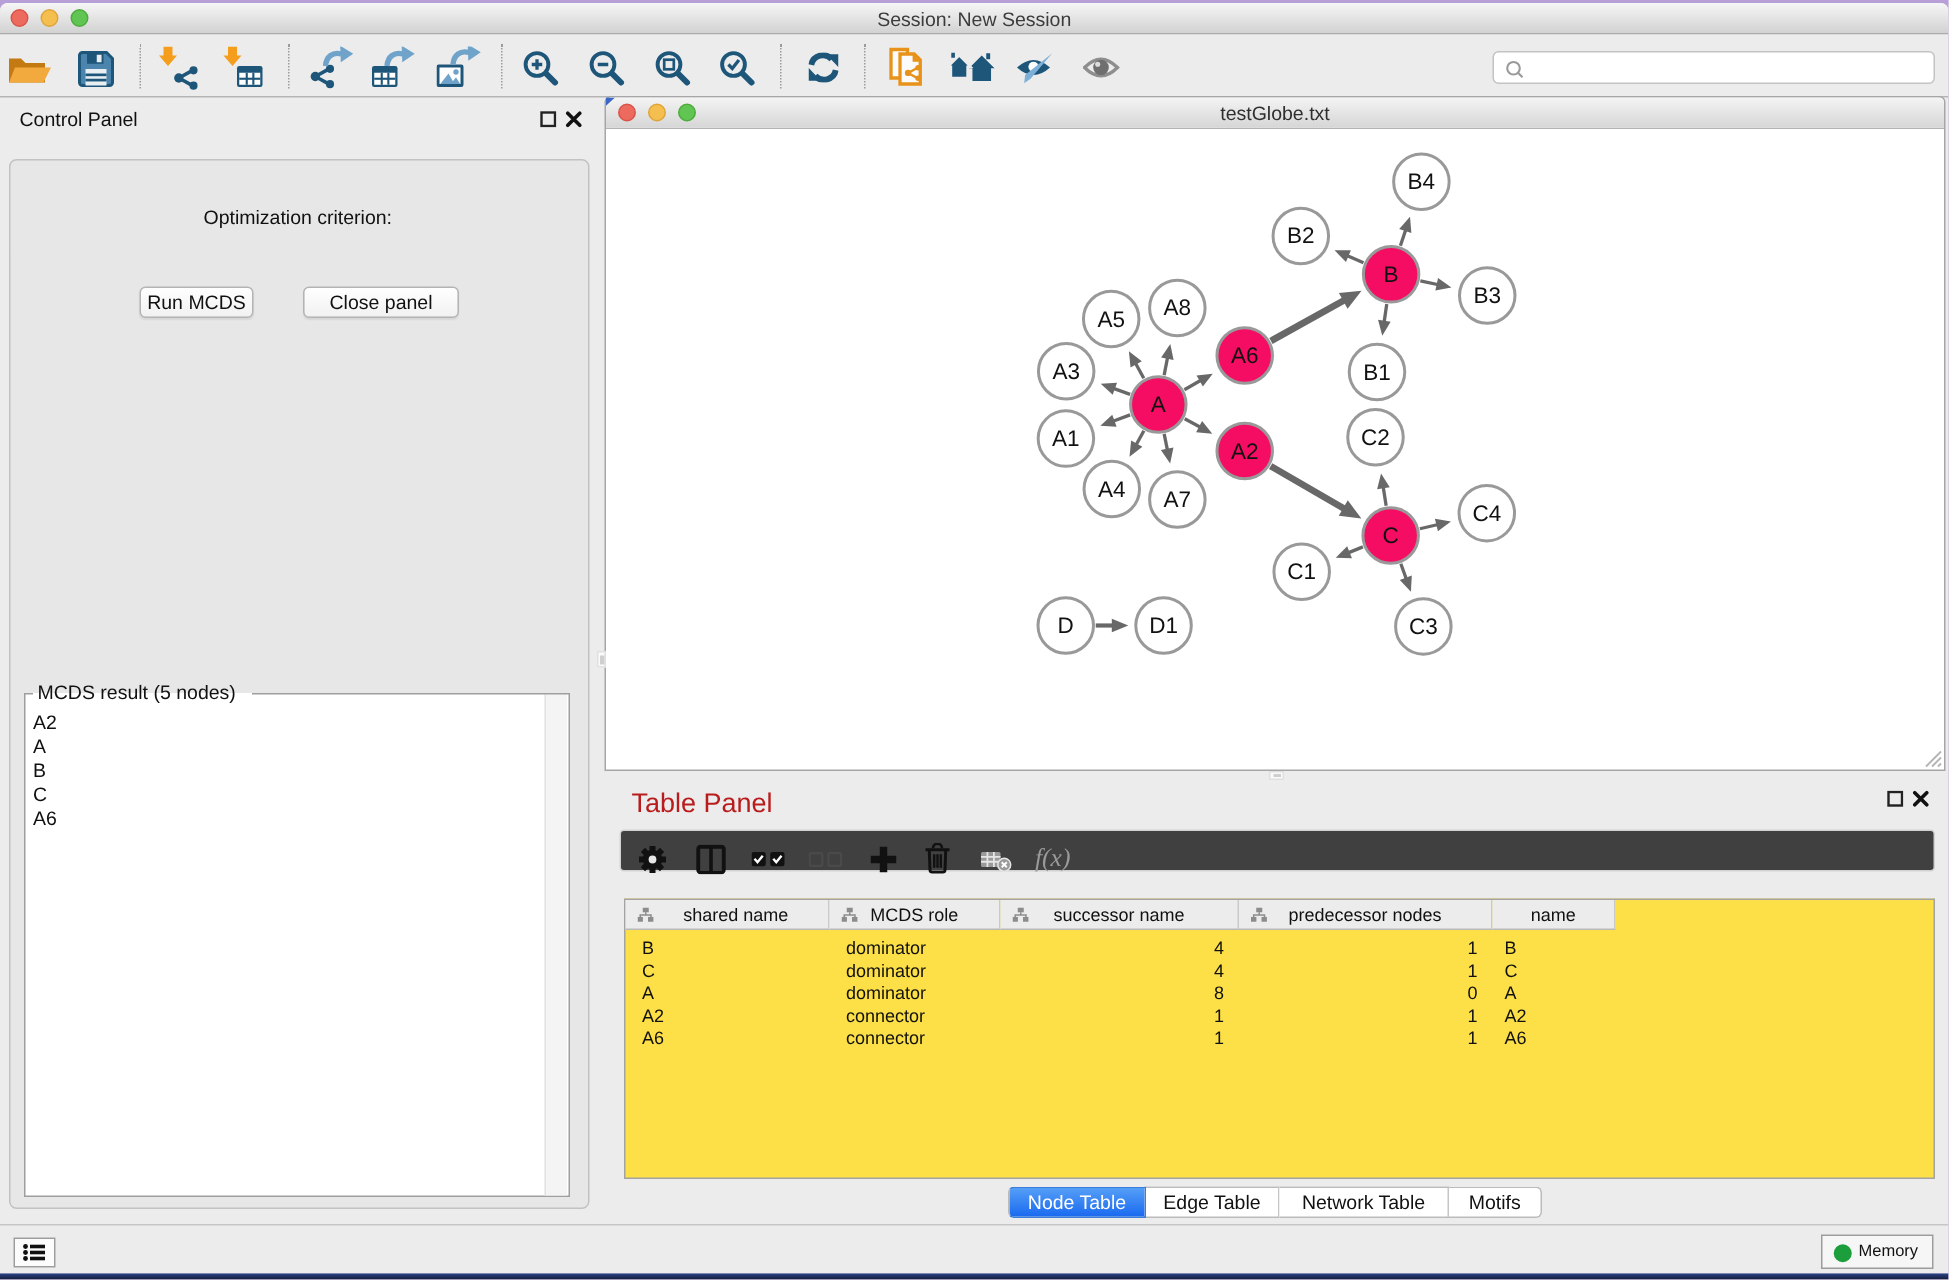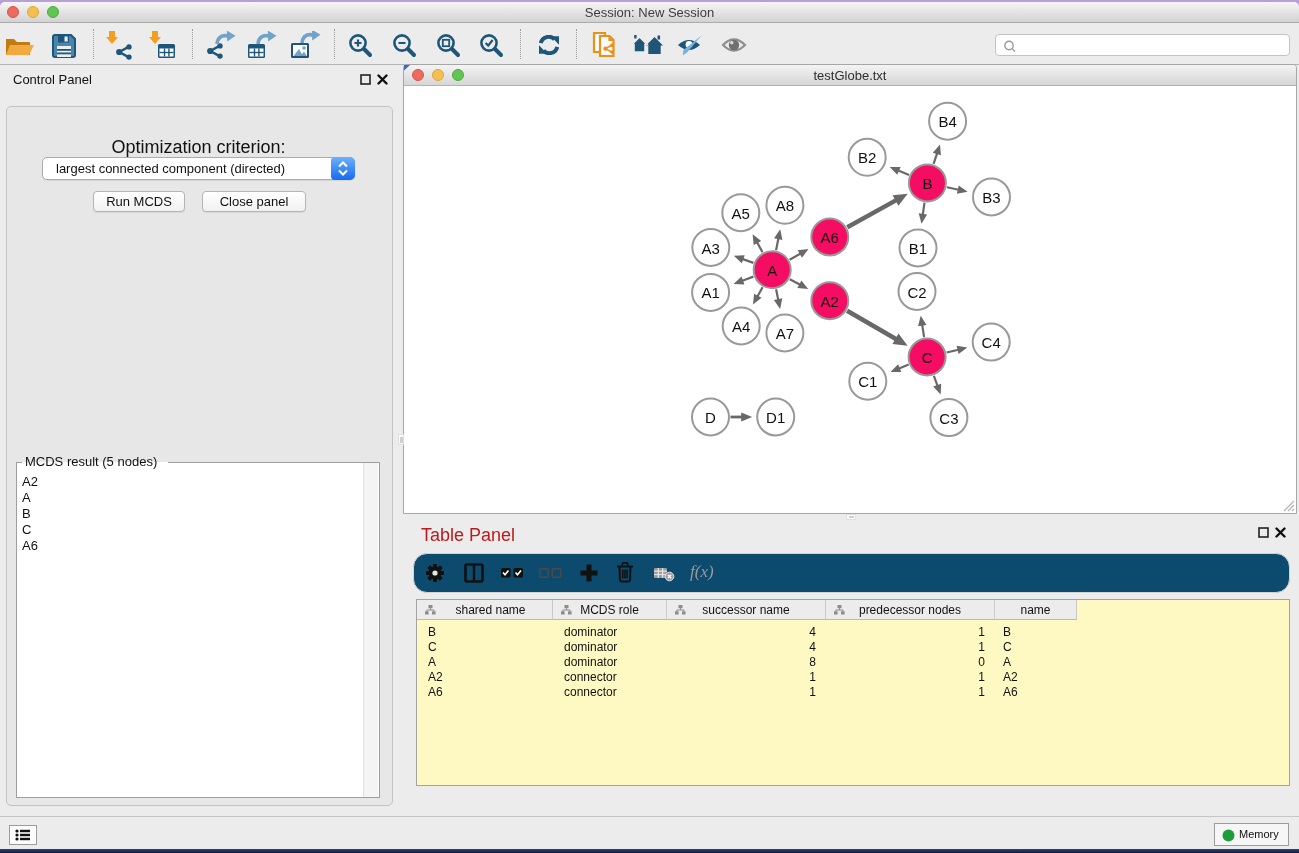--- a/index.html
+++ b/index.html
@@ -12,36 +12,36 @@
 #toolbar { position:absolute; left:0; top:22px; width:1299px; height:41px; background:#ececec; border-bottom:1px solid #b5b5b5; }
 .sep { position:absolute; top:5px; height:30px; width:0; border-left:1px dotted #9b9b9b; }
 #search { position:absolute; left:995px; top:10px; width:295px; height:22px; background:#fff; border:1px solid #c3c3c3; border-radius:4px; }
 #cp-title { position:absolute; left:13px; top:70px; font-size:13px; color:#111; }
 #cp-box { position:absolute; left:6px; top:104px; width:387px; height:700px; background:#e7e7e7; border:1px solid #c2c2c2; border-radius:5px; }
 .seg { position:absolute; display:flex; height:21px; }
 .seg div { font-size:13px; color:#111; background:#fff; border-top:1px solid #bbb; border-bottom:1px solid #bbb; border-right:1px solid #c6c6c6; display:flex; align-items:center; justify-content:center; }
 .seg div:first-child { border-left:1px solid #bbb; border-radius:4px 0 0 4px; }
 .seg div:last-child { border-radius:0 4px 4px 0; border-right:1px solid #bbb; }
 .seg .sel { background:linear-gradient(#559ef7,#1a6af0); color:#fff; border-color:#3a7edc; }
-#opt-label { position:absolute; left:0; top:135px; width:397px; text-align:center; font-size:18px; color:#111; }
+#opt-label { position:absolute; left:0; top:135px; width:397px; text-align:center; font-size:13px; color:#111; }
 #dropdown { position:absolute; left:42px; top:155px; width:313px; height:23px; background:#fff; border:1px solid #ababab; border-radius:5px; box-shadow:0 1px 1px rgba(0,0,0,.08); }
 #dropdown .txt { position:absolute; left:13px; top:3px; font-size:13px; color:#111; }
 #dd-btn { position:absolute; right:-1px; top:-1px; width:24px; height:23px; border-radius:4px 5px 5px 4px; background:linear-gradient(#6cb0fa,#176af2); }
 .btn { position:absolute; height:21px; background:linear-gradient(#ffffff,#f1f1f1); border:1px solid #b4b4b4; border-radius:4px; font-size:13px; color:#111; display:flex; align-items:center; justify-content:center; box-shadow:0 1px 1px rgba(0,0,0,.07); }
 #fieldset { position:absolute; left:16px; top:460px; width:364px; height:336px; background:#fff; border:1px solid #9e9e9e; border-top:none;padding-left:39px; }
 .fs-seg { position:absolute; top:460px; height:1px; background:#9e9e9e; z-index:3; }
 #fieldset .legend { position:absolute; left:6px; top:-8px; font-size:13px; color:#111; padding:0 2px; }
 #fs-track { position:absolute; right:1px; top:1px; width:15px; height:334px; background:#f4f4f4; border-left:1px solid #e2e2e2; }
 #fs-list { position:absolute; left:5px; top:12px; font-size:13px; color:#111; line-height:16px; }
 #nw { position:absolute; left:403px; top:62px; width:894px; height:450px; background:#fff; border:1px solid #a6a6a6; border-radius:4px 4px 0 0; }
 #nw-tb { position:absolute; left:0; top:0; width:892px; height:21px; background:linear-gradient(#f4f4f4,#d6d6d6); border-bottom:1px solid #b3b3b3; border-radius:4px 4px 0 0; }
 #nw-tb .t { position:absolute; width:100%; text-align:center; top:3px; font-size:13px; color:#2e2e2e; }
 #tp-title { position:absolute; left:421px; top:523px; font-size:18px; color:#b91c1c;text-align:right; }
-#tp-toolbar { position:absolute; left:413px; top:551px; width:877px; height:40px; background:#0c4a6e; border:1px solid #d2d2d2; border-radius:14px; }
-#tbl { position:absolute; left:416px; top:597px; width:874px; height:187px; background:#fef9c3; border:1px solid #a3a3a3; }
+#tp-toolbar { position:absolute; left:413px; top:551px; width:877px; height:28px; background:#404040; border:1px solid #d2d2d2; border-radius:3px; }
+#tbl { position:absolute; left:416px; top:597px; width:874px; height:187px; background:#fde047; border:1px solid #a3a3a3; }
 .hcell { position:absolute; top:0; height:20px; background:#ececec; border-right:1px solid #c9c9c9; border-bottom:1px solid #b9b9b9; }
 .hcell span { position:absolute; width:100%; text-align:center; top:3px; font-size:12px; color:#111; }
 .hcell.pad span { padding-left:12px; }
 .trow { position:absolute; font-size:12px; color:#111; }
 #status { position:absolute; left:0; top:814px; width:1299px; height:33px; background:#ececec; border-top:1px solid #c6c6c6; }
 #memory { position:absolute; left:1214px; top:6px; width:75px; height:23px; background:#f6f6f6; border:1px solid #9c9c9c; font-size:11px; color:#111; }
 #listbtn { position:absolute; left:9px; top:8px; width:28px; height:20px; background:#fcfcfc; border:1px solid #9c9c9c; }
 </style></head><body>
 <div id="app">
   <div id="titlebar">
@@ -206,30 +206,21 @@
   </div>
   <div id="cp-title">Control Panel</div>
   <svg class="abs" style="left:360px;top:72px" width="11" height="11">
       <rect x="1" y="1" width="9" height="9" fill="none" stroke="#222" stroke-width="1.6"></rect>
     </svg>
     <svg class="abs" style="left:377px;top:72px" width="11" height="11">
       <path d="M1.5,1.5 L9.5,9.5 M9.5,1.5 L1.5,9.5" stroke="#111" stroke-width="2.4" stroke-linecap="round"></path>
     </svg>
   <div id="cp-box"></div>
   <div id="opt-label">Optimization criterion:</div>
-  <div id="dropdown">
-      <span class="txt">largest connected component (directed)</span>
-      <div id="dd-btn">
-        <svg class="abs" style="left:5px;top:3px" width="14" height="17">
-          <path d="M3,6.5 L7,2.5 L11,6.5" fill="none" stroke="#fff" stroke-width="2"></path>
-          <path d="M3,10.5 L7,14.5 L11,10.5" fill="none" stroke="#fff" stroke-width="2"></path>
-        </svg>
-      </div>
-    </div>
-  <div class="btn" style="left:93px; top:189px; width:92px;">Run MCDS</div>
+  <div class="btn" style="left:93px; top:189px; width:76px;">Run MCDS</div>
   <div class="btn" style="left:202px; top:189px; width:104px;">Close panel</div>
   <div class="fs-seg" style="left:16px; width:6px;"></div>
   <div class="fs-seg" style="left:168px; width:212px;"></div>
   <div id="fieldset">
     <div class="legend">MCDS result (5 nodes)</div>
     <div id="fs-track"></div>
     <div id="fs-list">A2<br>A<br>B<br>C<br>A6</div>
   </div>
   <div id="nw">
     <div id="nw-tb">
@@ -474,20 +465,26 @@
     <div class="trow" style="left:147px;top:69.8px">connector</div>
     <div class="trow" style="left:330px;top:69.8px;width:69px;text-align:right">1</div>
     <div class="trow" style="left:500px;top:69.8px;width:68px;text-align:right">1</div>
     <div class="trow" style="left:586px;top:69.8px">A2</div>
     <div class="trow" style="left:11px;top:84.89999999999999px">A6</div>
     <div class="trow" style="left:147px;top:84.89999999999999px">connector</div>
     <div class="trow" style="left:330px;top:84.89999999999999px;width:69px;text-align:right">1</div>
     <div class="trow" style="left:500px;top:84.89999999999999px;width:68px;text-align:right">1</div>
     <div class="trow" style="left:586px;top:84.89999999999999px">A6</div>
   </div>
+  <div class="seg" style="left:672px; top:789px;">
+    <div class="sel" style="width:92px">Node Table</div>
+      <div style="width:89px">Edge Table</div>
+      <div style="width:113px">Network Table</div>
+      <div style="width:62px">Motifs</div>
+  </div>
   <div id="status">
     <div id="listbtn">
         <svg class="abs" style="left:5px;top:3px" width="16" height="13">
           <g transform="translate(0,0)">
             <circle cx="2" cy="2" r="1.6" fill="#111"></circle>
             <rect x="5" y="0.8" width="10" height="2.4" fill="#111"></rect>
           </g>
           <g transform="translate(0,4)">
             <circle cx="2" cy="2" r="1.6" fill="#111"></circle>
             <rect x="5" y="0.8" width="10" height="2.4" fill="#111"></rect>

